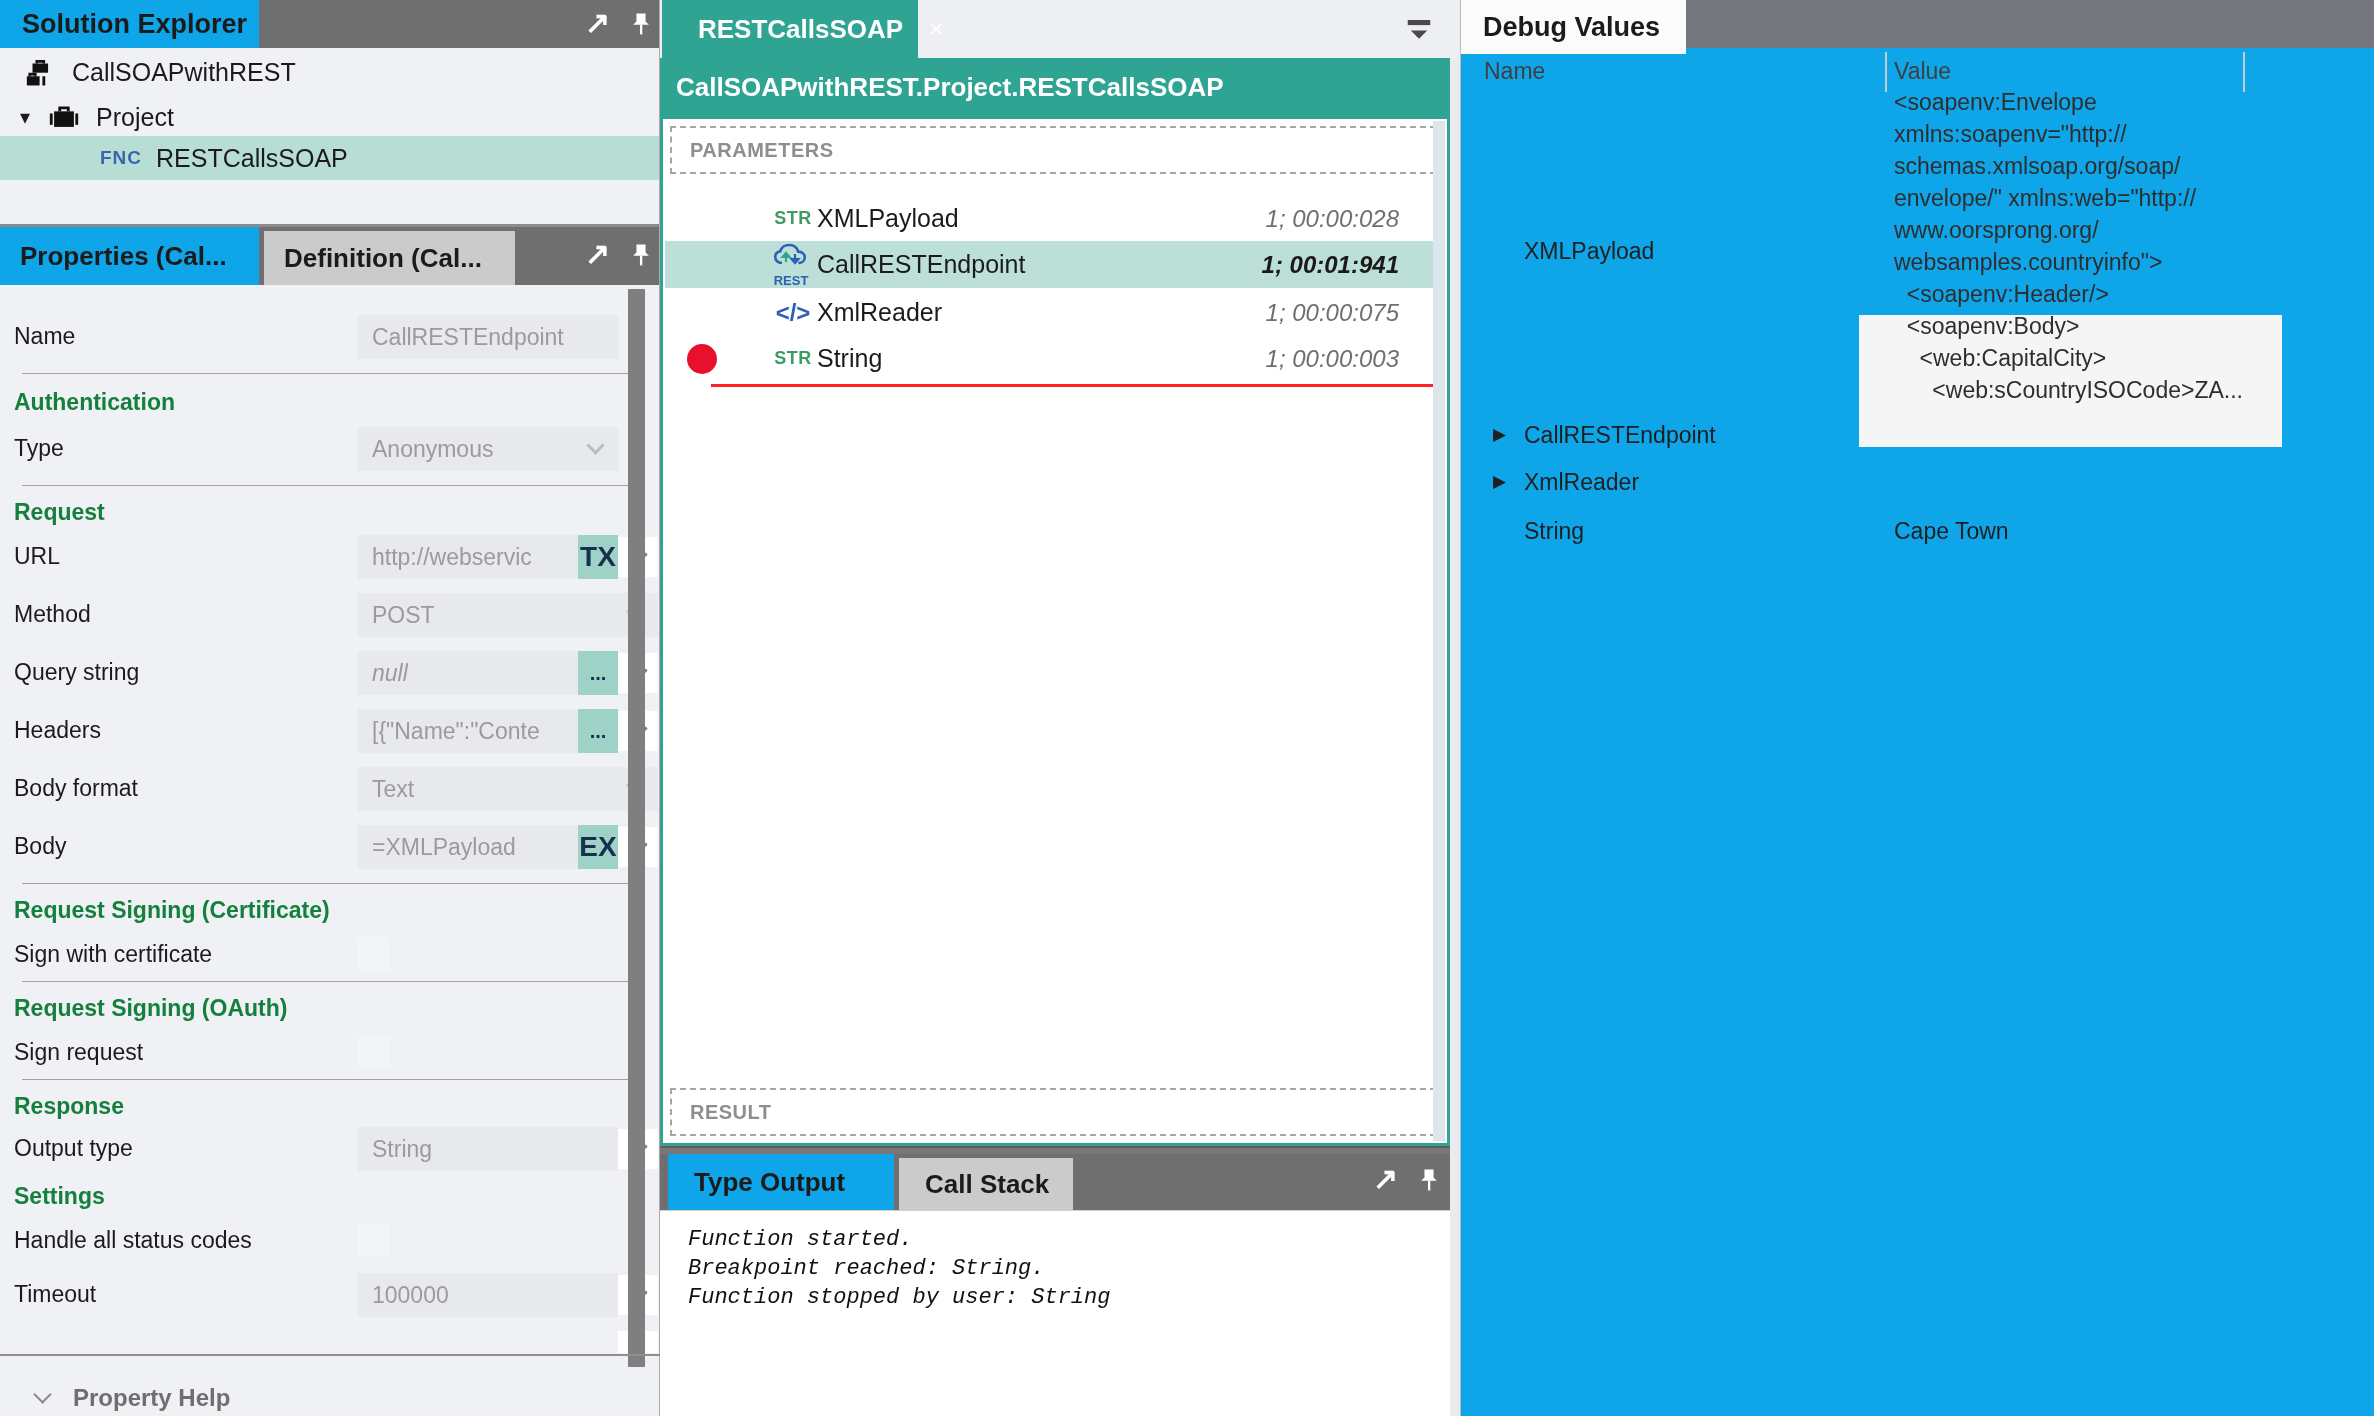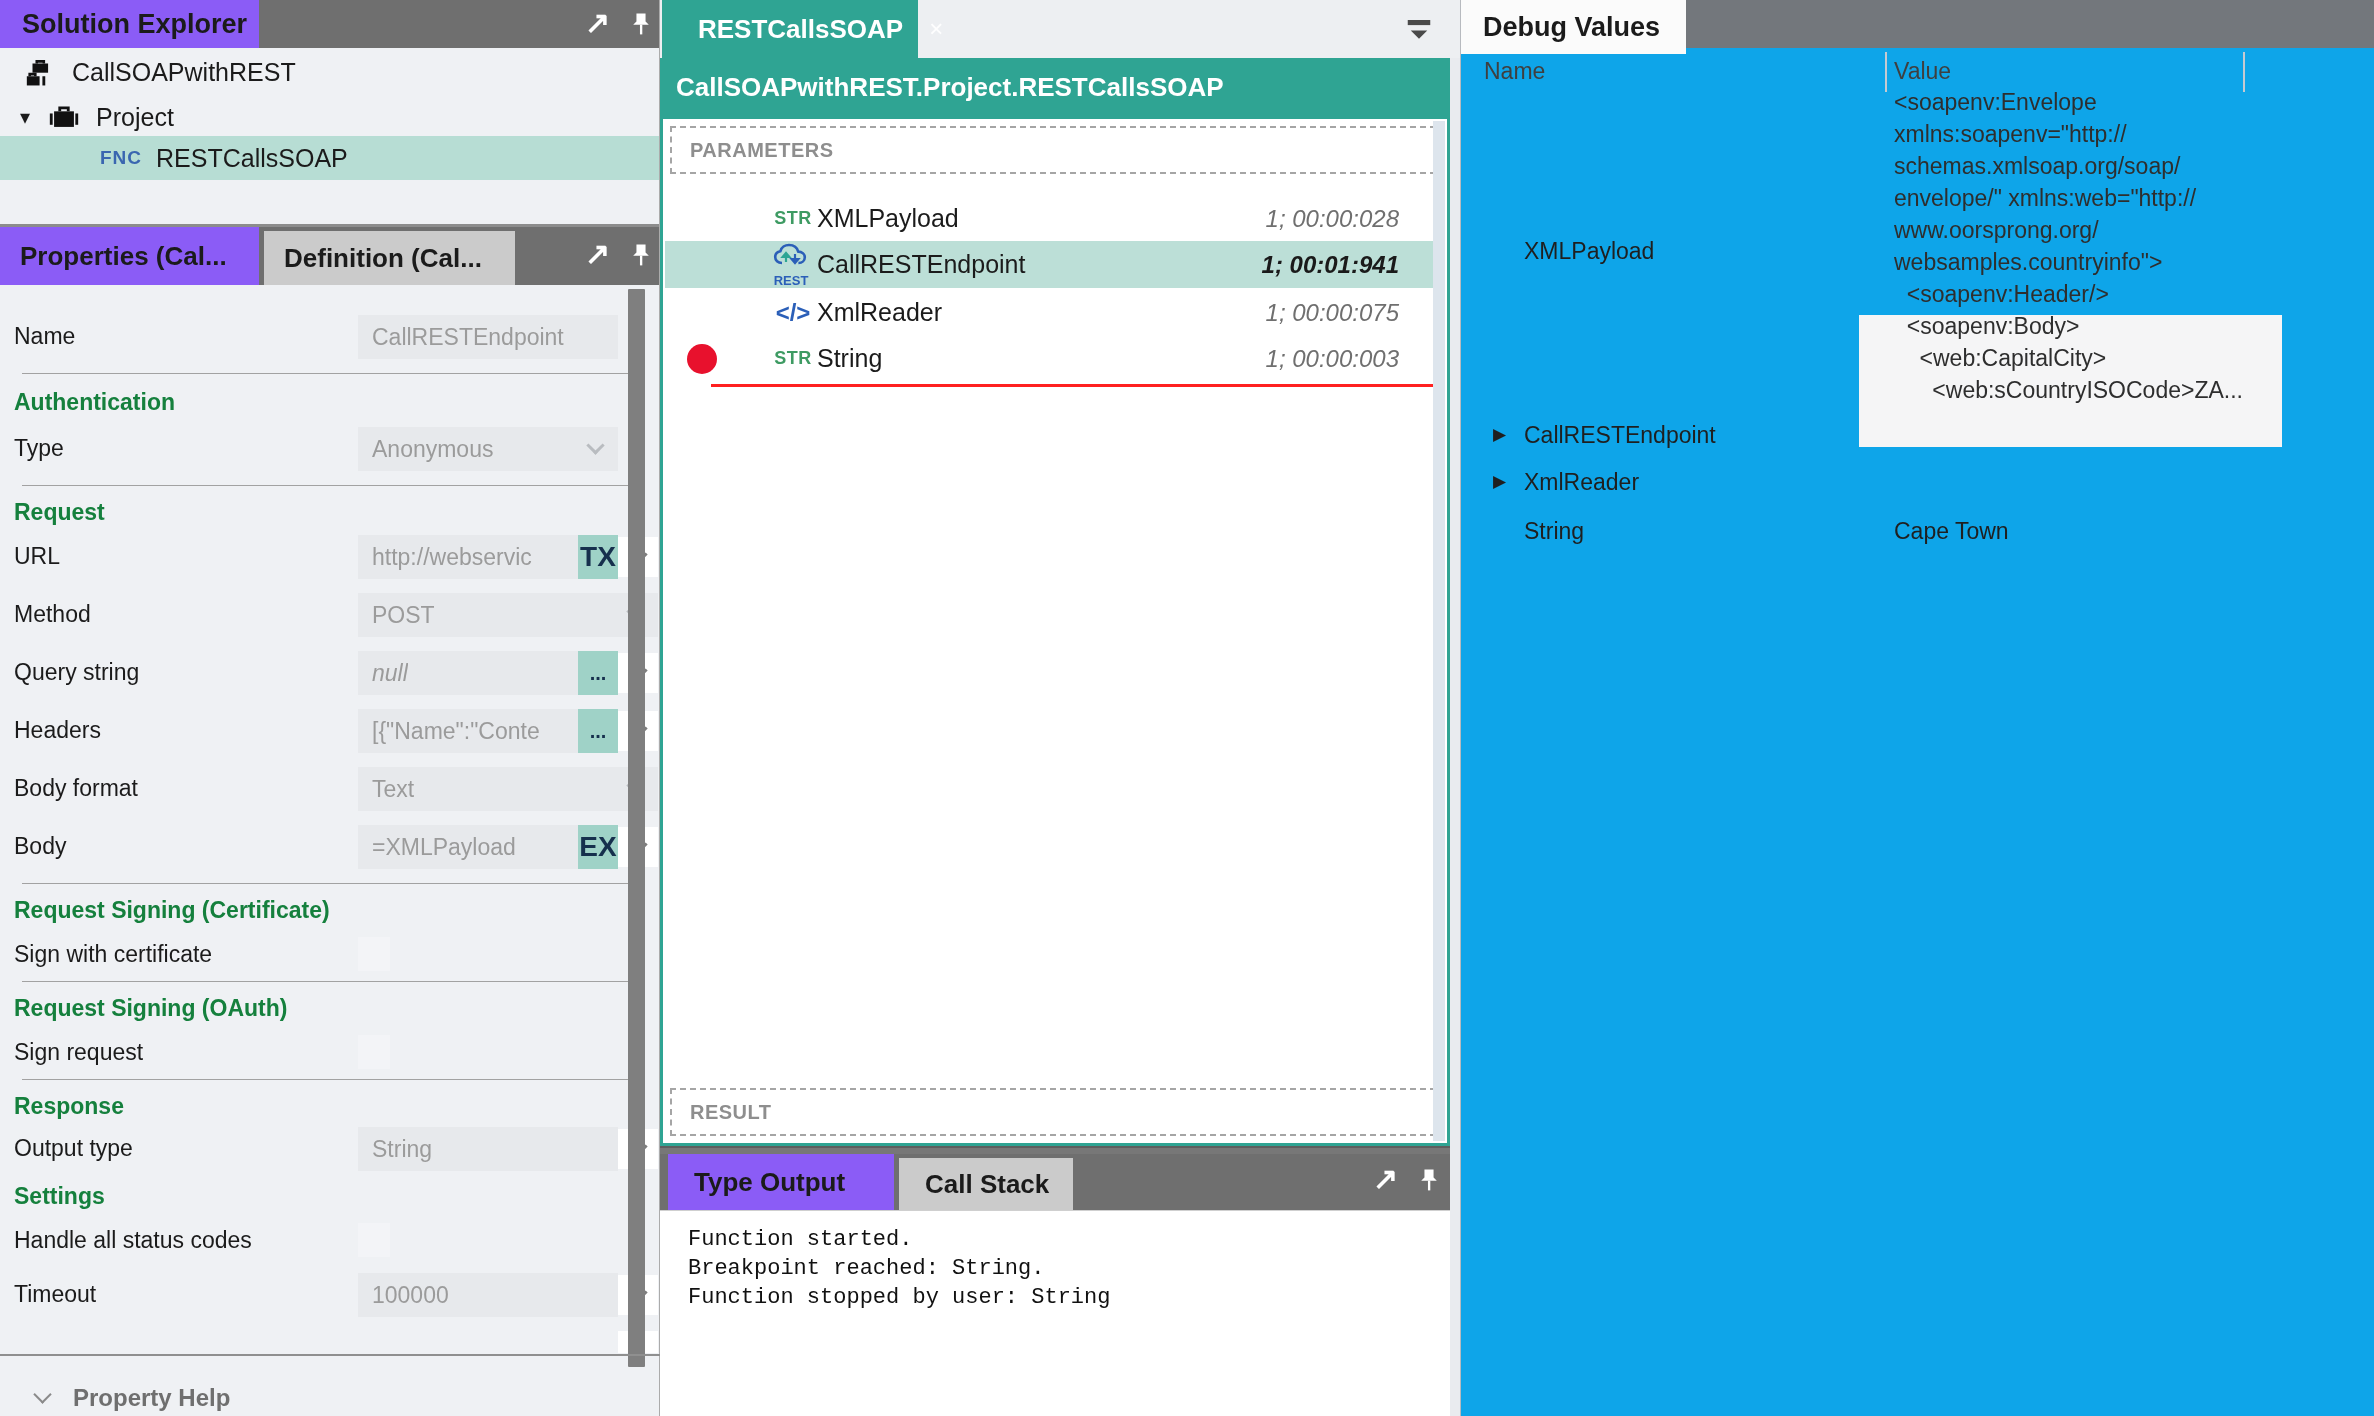--- a/index.html
+++ b/index.html
@@ -4,21 +4,21 @@
 <style>
   * { margin:0; padding:0; box-sizing:border-box; }
   html,body { background:#dfe1e5; }
   body { font-family:"Liberation Sans", sans-serif; }
   #root { position:relative; width:2374px; height:1416px; background:#EFF1F4; overflow:hidden; }
   .abs { position:absolute; }
 
   
   .hstrip { background:#6F6F6F; }
   .ptab { display:flex; align-items:center; font-weight:bold; color:#1b1b1b; }
-  .ptab.active { background:#8b5cf6; }
+  .ptab.active { background:#0ea5e9; }
   .ptab.inactive { background:#CBCBCB; }
   .float-ico { color:#fff; font-size:30px; font-weight:bold; line-height:1; }
   .chev { width:13px; height:13px; border-right:3px solid #7d7d7d; border-bottom:3px solid #7d7d7d; transform:rotate(45deg); margin-top:-6px; }
   .chev.light { border-color:#B9BCC0; }
   .chevbox { width:40px; height:40px; background:#fff; display:flex; align-items:center; justify-content:center; }
 
   
   #sol { left:0; top:0; width:660px; height:227px; background:#EFF1F4; border-right:1px solid #ABABAB; }
   #sol .strip { position:absolute; left:0; top:0; width:100%; height:48px; }
   #sol .tab { position:absolute; left:0; top:0; width:259px; height:48px; padding-left:22px; font-size:27px; }
@@ -66,21 +66,21 @@
   .step .tm { position:absolute; right:34px; font-size:24px; font-style:italic; color:#6F6F6F; }
   .step.sel .tm { color:#1a1a1a; font-weight:bold; }
   .ic-str { color:#3E9B63; font-weight:bold; font-size:18px; letter-spacing:.5px; }
   .ic-xml { color:#2B5FB8; font-weight:bold; font-size:24px; }
   .stopline { position:absolute; left:48px; top:265px; width:722px; height:3px; background:#FF2020; }
   #splitter { position:absolute; left:0; top:1146px; width:790px; height:8px; background:#777; border-top:2px solid #5E5E5E; }
   #dbgout { position:absolute; left:0; top:1154px; width:790px; height:262px; }
   #dbgout .strip { position:absolute; left:0; top:0; width:100%; height:56px; }
   #dbgout .t1 { position:absolute; left:8px; top:0; width:226px; height:56px; padding-left:26px; font-size:26px; }
   #dbgout .t2 { position:absolute; left:239px; top:4px; width:174px; height:52px; padding-left:26px; font-size:26px; }
-  #dbgout .out { position:absolute; left:0; top:56px; width:790px; height:206px; background:#fff; border-top:1px solid #CFCFCF; font-family:"Liberation Mono", monospace; font-size:22px; color:#111; padding:14px 0 0 28px; line-height:29px; }
+  #dbgout .out { position:absolute; left:0; top:56px; width:790px; height:206px; background:#fff; border-top:1px solid #CFCFCF; font-family:"Liberation Mono", monospace; font-size:22px; color:#111; padding:14px 0 0 28px; line-height:29px;font-style:italic; }
 
   
   #dbgvals { left:1460px; top:0; width:914px; height:1416px; background:#0ea5e9; border-left:1px solid #B7BABF; }
   #dbgvals .strip { position:absolute; left:225px; top:0; width:689px; height:48px; background:#73777C; }
   #dbgvals .tab { position:absolute; left:0; top:0; width:225px; height:54px; background:#FBFBFB; padding-left:22px; font-size:27px; }
   .colhead { position:absolute; top:58px; font-size:23px; color:#3F3F3F; }
   .colsep { position:absolute; top:52px; width:2px; height:40px; background:#C6CAD1; }
   .vhl { position:absolute; left:398px; top:315px; width:423px; height:132px; background:#F5F5F6; }
   .xmlblock { position:absolute; left:433px; top:86px; font-size:23px; color:#2E2E2E; line-height:32px; }
   .xmlblock div { white-space:pre; }

